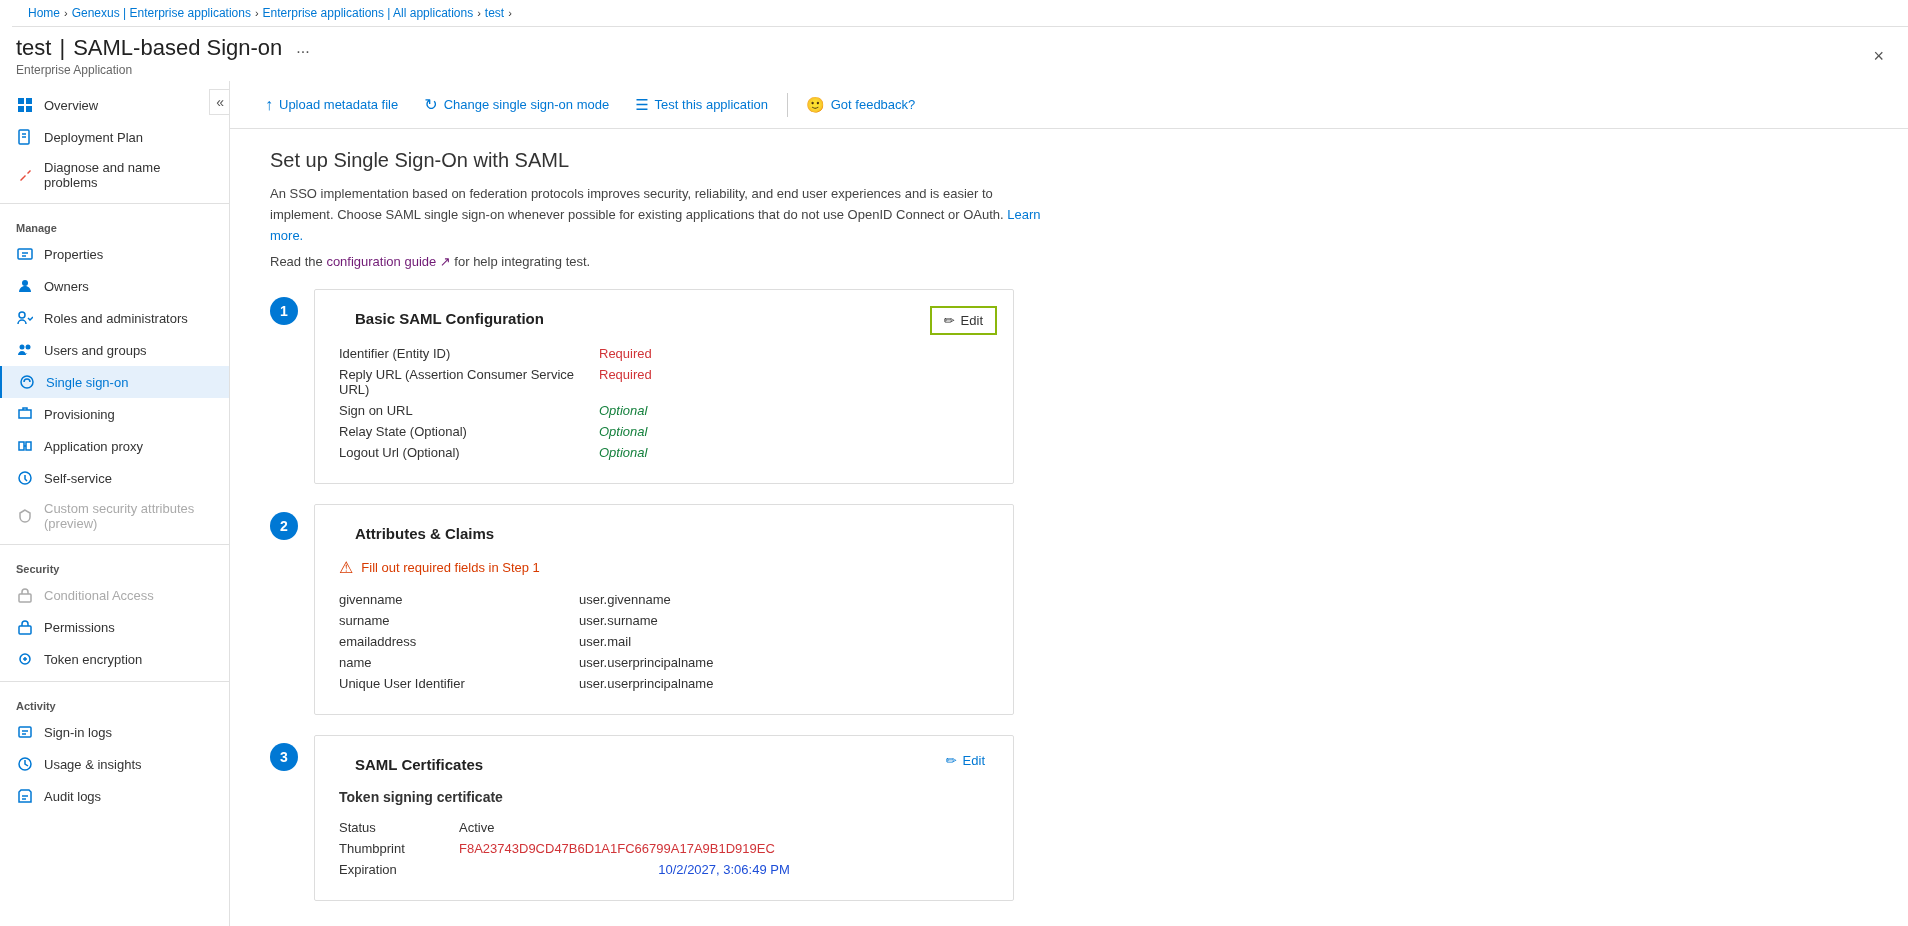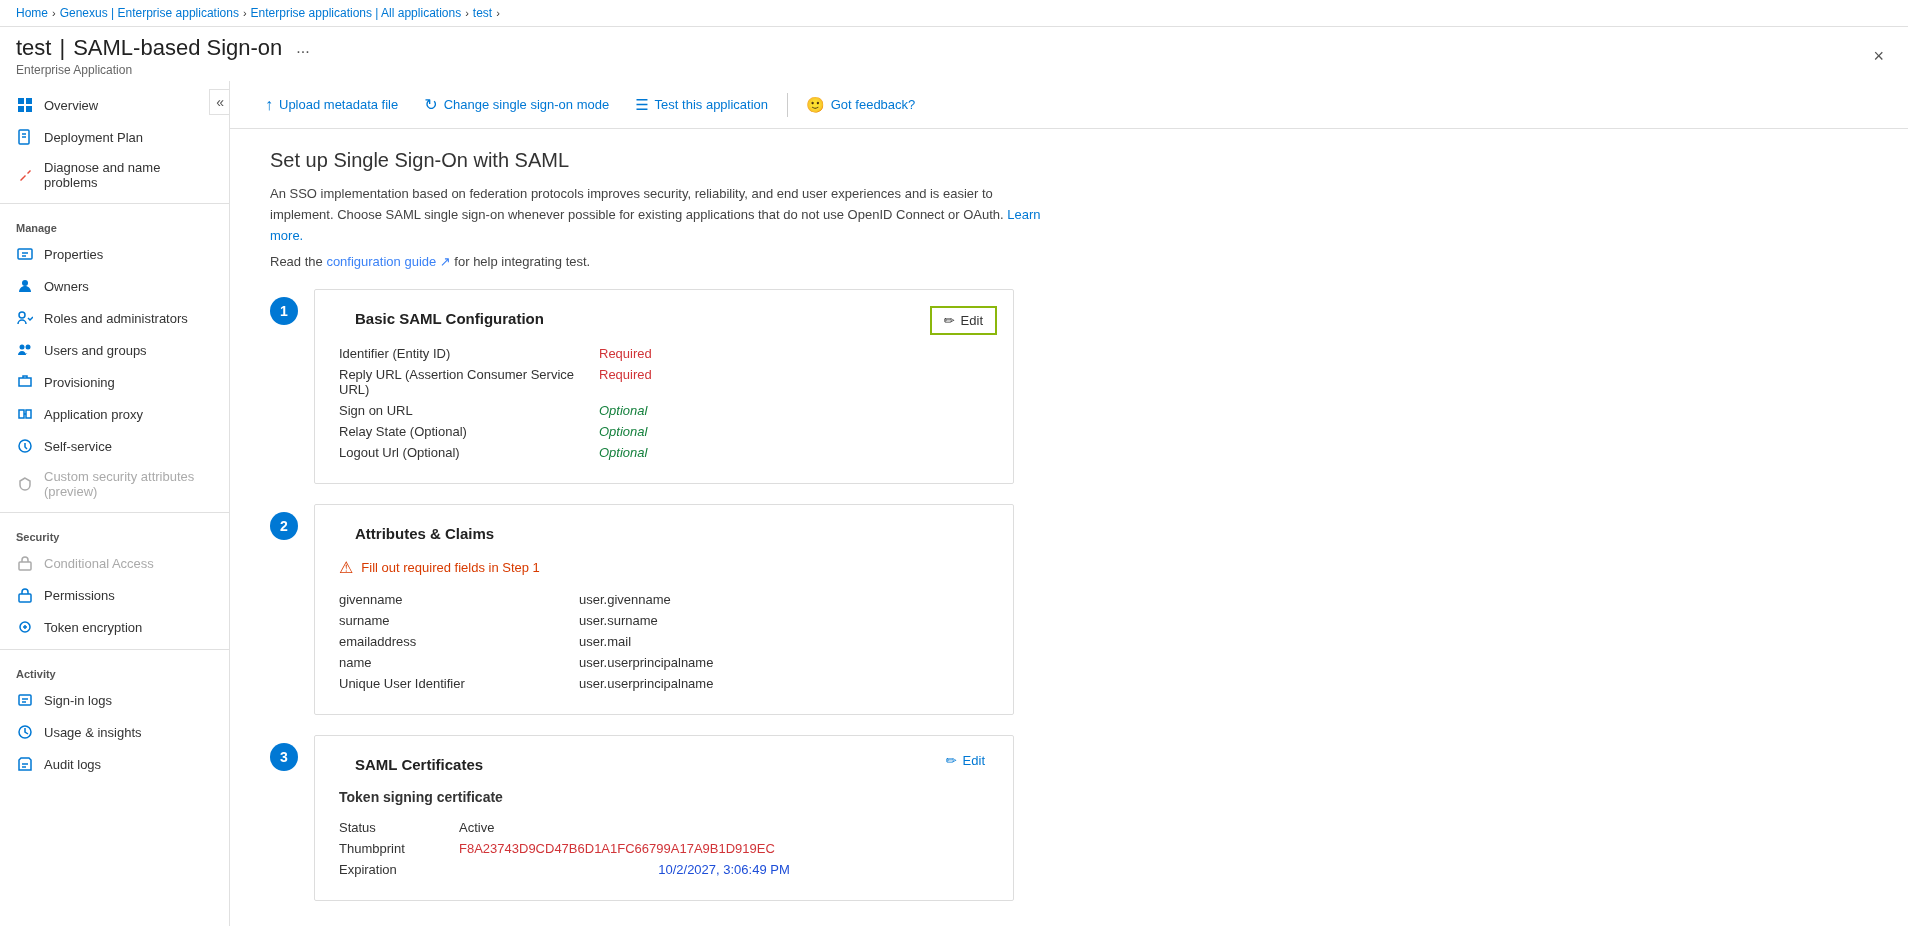--- a/index.html
+++ b/index.html
@@ -1,20 +1,20 @@
 <!DOCTYPE html>
 <html><head>
   <meta charset="utf-8">
   <style>
     * { box-sizing: border-box; margin: 0; padding: 0; }
     body { font-family: 'Segoe UI', sans-serif; font-size: 13px; color: #333; background: #fff; overflow: hidden; }
 
     
     .app-container { display: flex; flex-direction: column; height: 926px; width: 1908px; }
-    .breadcrumb-bar { padding: 6px 16px; font-size: 12px; color: #0078d4; display: flex; align-items: center; gap: 4px; border-bottom: 1px solid #e0e0e0; }
+    .breadcrumb-bar { padding: 6px 16px; font-size: 12px; color: #0078d4; display: flex; align-items: center; gap: 4px; border-bottom: 1px solid #e0e0e0; margin-left: 12px; }
     .breadcrumb-bar span { color: #333; }
     .breadcrumb-bar a { color: #0078d4; text-decoration: none; }
     .chevron { color: #666; font-size: 11px; }
 
     .title-bar { padding: 8px 16px 4px; display: flex; align-items: center; justify-content: space-between; }
     .title-bar-left { display: flex; flex-direction: column; }
     .page-title { font-size: 22px; font-weight: 300; color: #222; display: flex; align-items: center; gap: 8px; }
     .page-subtitle { font-size: 12px; color: #666; margin-top: 2px; }
     .ellipsis-btn { background: none; border: none; cursor: pointer; font-size: 16px; color: #555; padding: 2px 6px; }
     .close-btn { background: none; border: none; cursor: pointer; font-size: 18px; color: #555; padding: 4px 8px; }
@@ -42,21 +42,21 @@
     .toolbar-divider { width: 1px; height: 24px; background: #ccc; margin: 0 4px; }
     .toolbar-feedback { display: flex; align-items: center; gap: 6px; padding: 5px 10px; background: none; border: none; cursor: pointer; font-size: 13px; color: #0078d4; }
 
     
     .content-scroll { flex: 1; overflow-y: auto; padding: 20px 40px; }
 
     .content-title { font-size: 20px; font-weight: 300; margin-bottom: 12px; }
     .content-description { font-size: 13px; color: #444; line-height: 1.6; margin-bottom: 8px; max-width: 780px; }
     .content-description a { color: #0078d4; text-decoration: none; }
     .config-guide-text { font-size: 13px; color: #444; margin-bottom: 20px; }
-    .config-guide-text a { color: #3b82f6; text-decoration: none; }
+    .config-guide-text a { color: #701a75; text-decoration: none; }
 
     
     .step-section { display: flex; gap: 16px; margin-bottom: 20px; }
     .step-number { width: 28px; height: 28px; border-radius: 50%; background: #0078d4; color: #fff; display: flex; align-items: center; justify-content: center; font-size: 14px; font-weight: 600; flex-shrink: 0; margin-top: 8px; }
 
     .step-card { flex: 1; border: 1px solid #ddd; border-radius: 2px; padding: 20px 24px; position: relative; max-width: 700px; }
 
     .step-card-title { font-size: 15px; font-weight: 600; margin-bottom: 16px; color: #222; margin-left: 16px; }
 
     .step-card-edit { position: absolute; top: 16px; right: 16px; display: flex; align-items: center; gap: 6px; padding: 5px 12px; border: 2px solid #8bb70c; background: #fff; cursor: pointer; color: #333; font-size: 13px; }
@@ -191,20 +191,29 @@
           <svg viewBox="0 0 16 16" fill="#0078d4">
               <circle cx="5" cy="5" r="2.5"></circle>
               <path d="M1 13c0-2.2 1.8-4 4-4s4 1.8 4 4H1z"></path>
               <circle cx="11" cy="5" r="2.5"></circle>
               <path d="M8 13c.4-1.2 1.5-2 2.5-2"></path>
             </svg>
         </div>
         <span>Users and groups</span>
       </div>
 
+      <div class="sidebar-item active">
+        <div class="sidebar-icon">
+          <svg viewBox="0 0 16 16" fill="none" stroke="#0078d4" stroke-width="1.5">
+              <circle cx="8" cy="8" r="6"></circle>
+              <path d="M5 8a3 3 0 0 1 6 0"></path>
+            </svg>
+        </div>
+        <span>Single sign-on</span>
+      </div>
 
       <div class="sidebar-item">
         <div class="sidebar-icon">
           <svg viewBox="0 0 16 16" fill="none" stroke="#0078d4" stroke-width="1.5">
               <path d="M2 4h12v8H2z"></path>
               <path d="M6 4V2h4v2"></path>
             </svg>
         </div>
         <span>Provisioning</span>
       </div>

